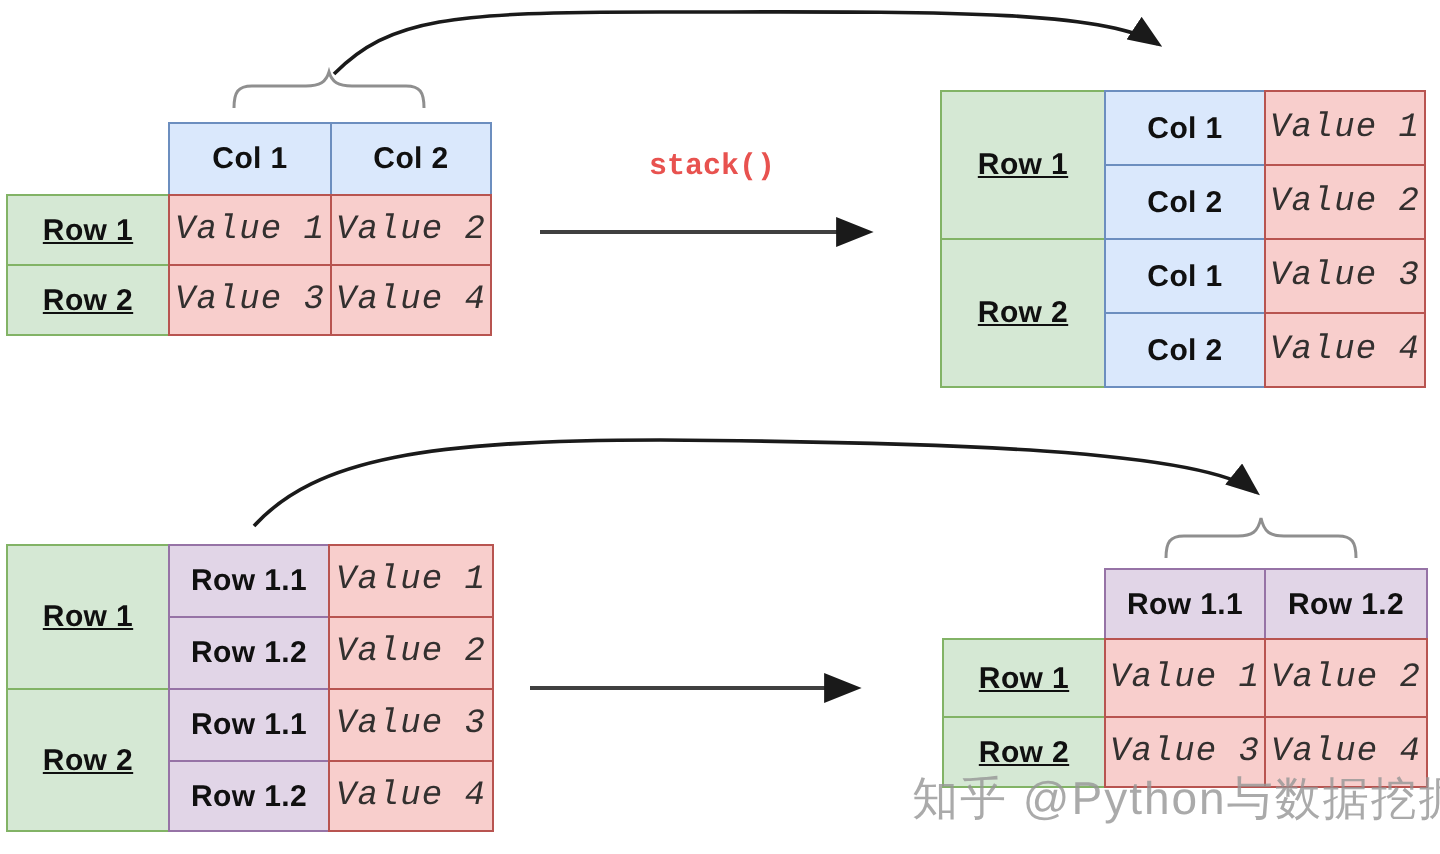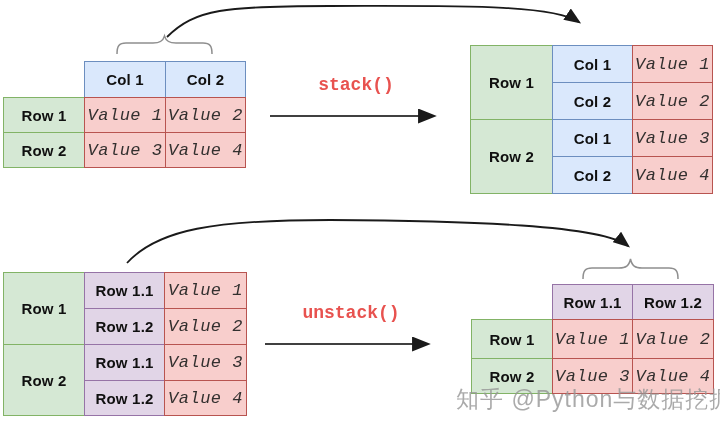--- a/index.html
+++ b/index.html
@@ -3,26 +3,26 @@
 <meta charset="utf-8">
 <style>
   html,body{margin:0;padding:0;background:#fff;}
   .canvas{position:relative;width:720px;height:427px;background:#fff;overflow:hidden;
           font-family:"Liberation Sans",sans-serif;}
   .overlay{position:absolute;left:0;top:0;width:720px;height:427px;z-index:2;pointer-events:none;}
   .cell{position:absolute;box-sizing:border-box;display:flex;align-items:center;justify-content:center;
         z-index:1;font-weight:bold;font-size:15px;color:#101010;letter-spacing:.2px;}
   .cell.value{font-family:"Liberation Mono",monospace;font-style:italic;font-weight:normal;
               font-size:17px;color:#33302f;letter-spacing:.5px;}
-  .green {background:var(--green-fill); border:1px solid var(--green-border);}
+  .green {background:var(--green-fill); border:1px solid var(--green-border);text-decoration:underline;}
   .blue  {background:var(--blue-fill);  border:1px solid var(--blue-border);}
   .pink  {background:var(--red-fill);   border:1px solid var(--red-border);}
   .purple{background:var(--purple-fill);border:1px solid var(--purple-border);}
   .op-label{position:absolute;z-index:2;font-family:"Liberation Mono",monospace;font-weight:bold;
-            font-size:18px;color:var(--operation-color);text-align:center;white-space:nowrap;}
+            font-size:15px;color:var(--operation-color);text-align:center;white-space:nowrap;}
   .watermark{position:absolute;z-index:3;font-size:23px;color:var(--watermark-color);opacity:.8;
              letter-spacing:1px;white-space:nowrap;font-family:"Liberation Sans",sans-serif;}
 </style>
 </head>
 <body>
 
 <div class="canvas">
 
   <svg class="overlay" viewBox="0 0 720 427" xmlns="http://www.w3.org/2000/svg">
     <defs>
@@ -78,17 +78,16 @@
   <div class="cell purple" style="left:552px;top:284px;width:81px;height:36px">Row 1.1</div>
   <div class="cell purple" style="left:632px;top:284px;width:82px;height:36px">Row 1.2</div>
   <div class="cell green" style="left:471px;top:319px;width:82px;height:40px">Row 1</div>
   <div class="cell green" style="left:471px;top:358px;width:82px;height:36px">Row 2</div>
   <div class="cell pink value" style="left:552px;top:319px;width:81px;height:40px">Value 1</div>
   <div class="cell pink value" style="left:632px;top:319px;width:82px;height:40px">Value 2</div>
   <div class="cell pink value" style="left:552px;top:358px;width:81px;height:36px">Value 3</div>
   <div class="cell pink value" style="left:632px;top:358px;width:82px;height:36px">Value 4</div>
 
   <div class="op-label" style="left:300px;top:75px;width:112px">stack()</div>
-  <div class="op-label" style="left:288px;top:303px;width:126px">unstack()</div>
 
   <div class="watermark" style="left:456px;top:384px">知乎 @Python与数据挖掘</div>
 
 </div>
 
 </body></html>

